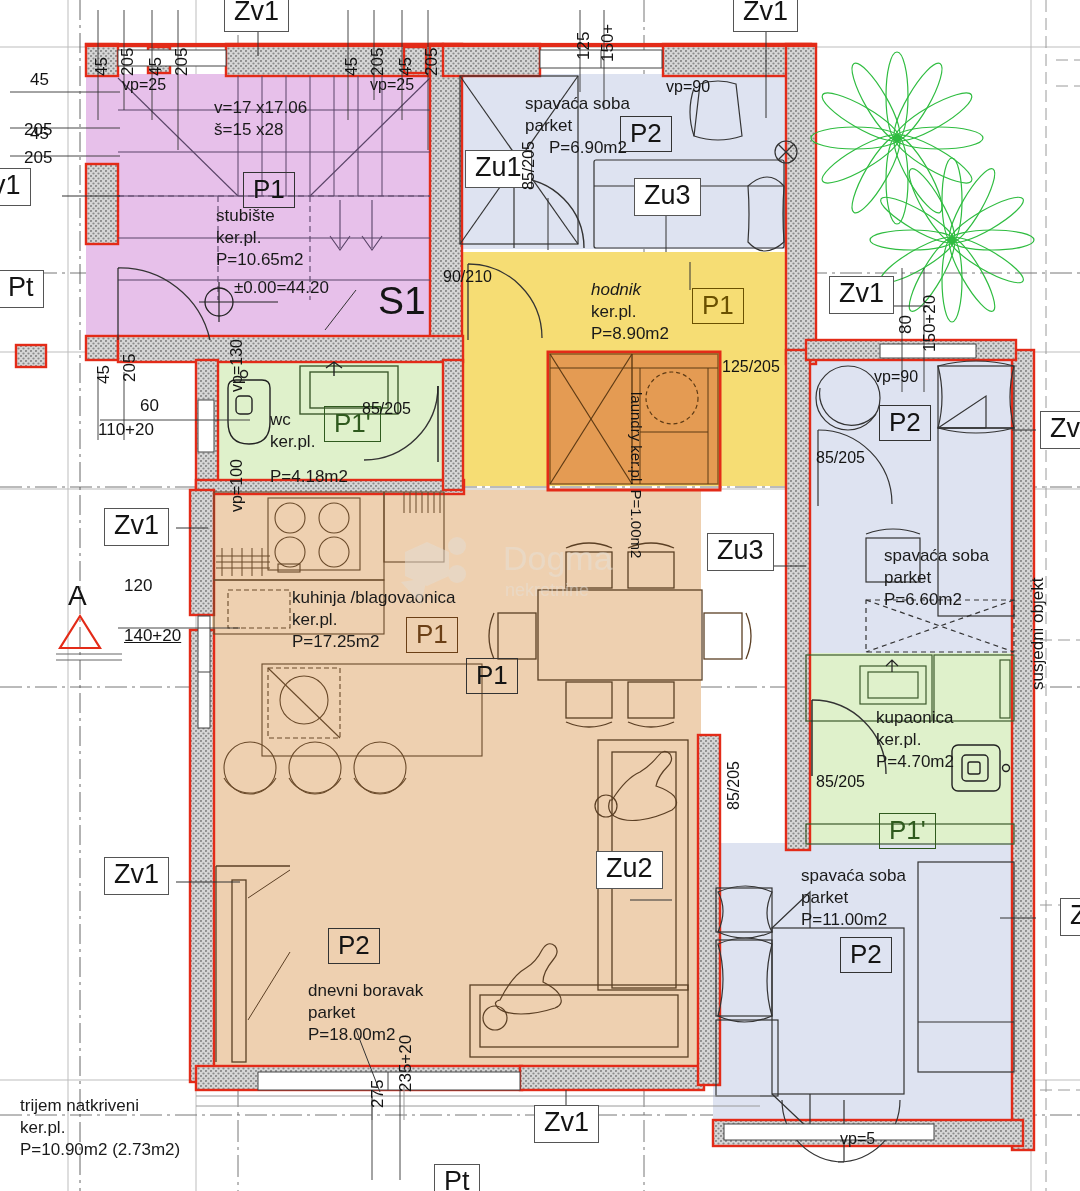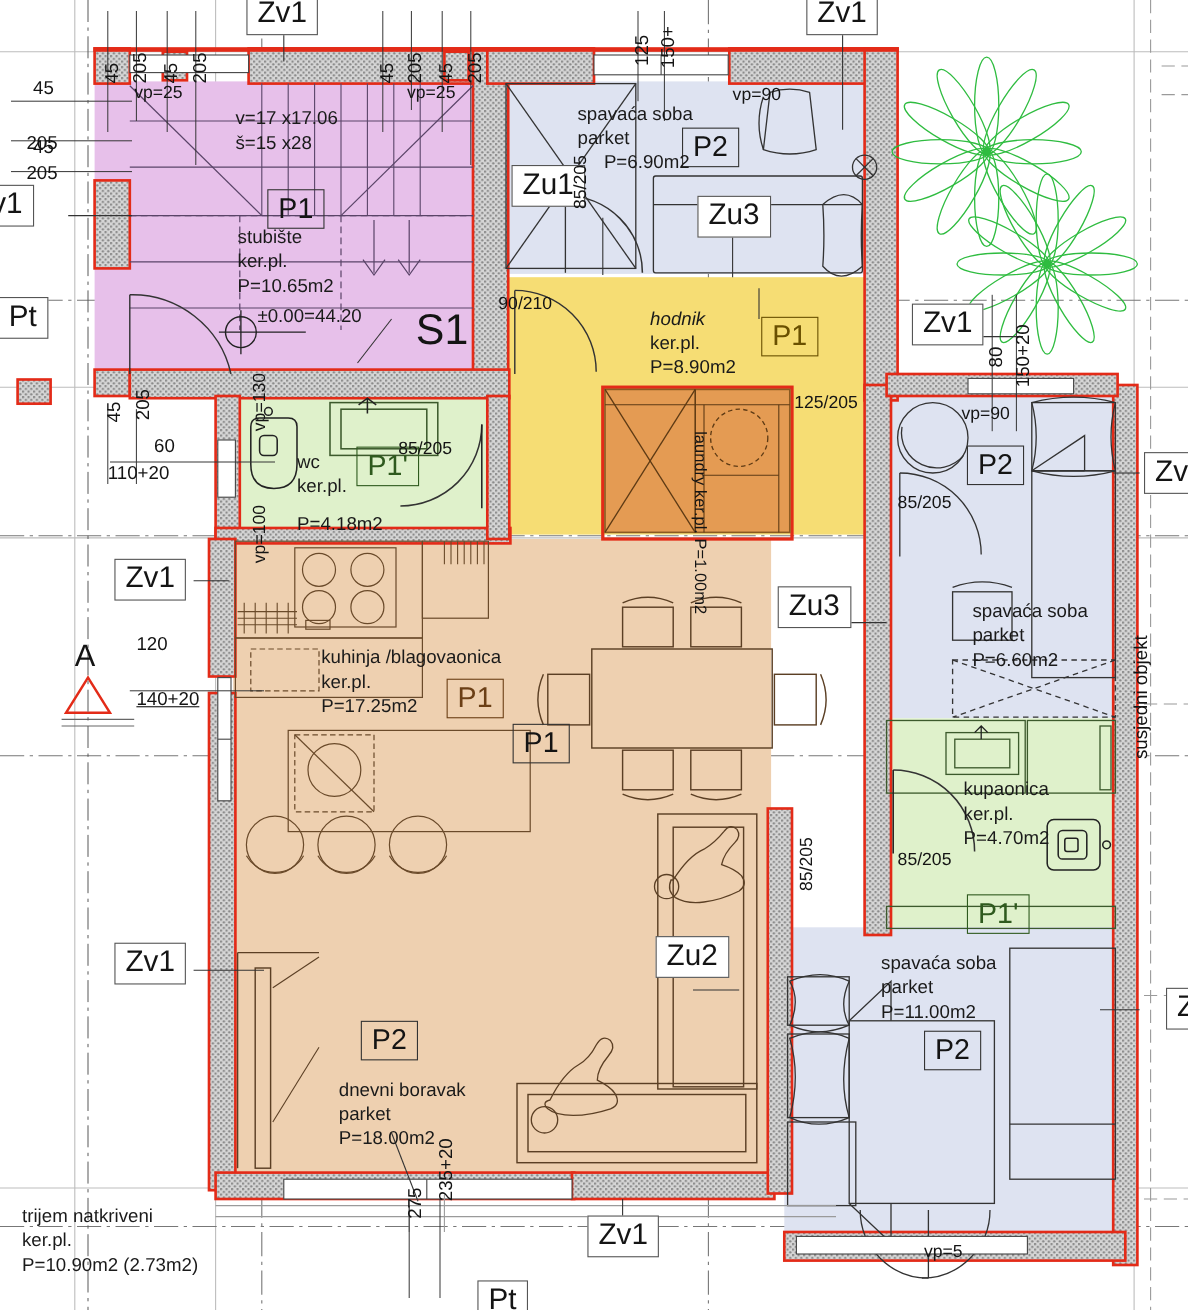--- a/index.html
+++ b/index.html
@@ -563,25 +563,37 @@
 <div class="lbl room-txt" style="left:20px;top:1140px;">P=10.90m2 (2.73m2)</div>
 
 <div class="lbl small" style="left:122px;top:76px;">vp=25</div>
 <div class="lbl small" style="left:370px;top:76px;">vp=25</div>
 <div class="lbl small" style="left:666px;top:78px;">vp=90</div>
 <div class="lbl small" style="left:874px;top:368px;">vp=90</div>
 <div class="vdim small" style="left:228px;top:512px;">vp=100</div>
 <div class="vdim small" style="left:228px;top:392px;">vp=130</div>
 <div class="lbl small" style="left:840px;top:1130px;">vp=5</div>
 
-<div class="lbl small" style="left:453px;top:268px;">90/210</div>
+<div class="lbl small" style="left:443px;top:268px;">90/210</div>
 <div class="vdim small" style="left:520px;top:190px;">85/205</div>
 <div class="lbl small" style="left:362px;top:400px;">85/205</div>
 <div class="lbl small" style="left:816px;top:449px;">85/205</div>
 <div class="lbl small" style="left:816px;top:773px;">85/205</div>
 <div class="vdim small" style="left:725px;top:810px;">85/205</div>
 <div class="lbl small" style="left:722px;top:358px;">125/205</div>
 
 <div class="lbl" style="left:68px;top:580px;font-size:28px;">A</div>
 <div class="vdim" style="left:1028px;top:690px;font-size:17px;">susjedni objekt</div>
 
-
+<div class="wm">
+  <svg width="330" height="90" viewBox="0 0 330 90">
+    <g fill="#e3ddd4">
+      <path d="M10 22 l22 -10 l22 10 l0 24 l-22 10 l-22 -10 z"></path>
+      <circle cx="62" cy="16" r="9"></circle>
+      <circle cx="62" cy="44" r="9"></circle>
+      <path d="M6 52 l26 -4 l-6 26 z"></path>
+    </g>
+    <text x="108" y="40" font-family="Liberation Sans, sans-serif" font-size="34" fill="#e6e0d8">Dogma</text>
+    <text x="110" y="66" font-family="Liberation Sans, sans-serif" font-size="18" fill="#e6e0d8">nekretnine</text>
+  </svg>
 </div>
 
+</div>
+
 </body></html>

